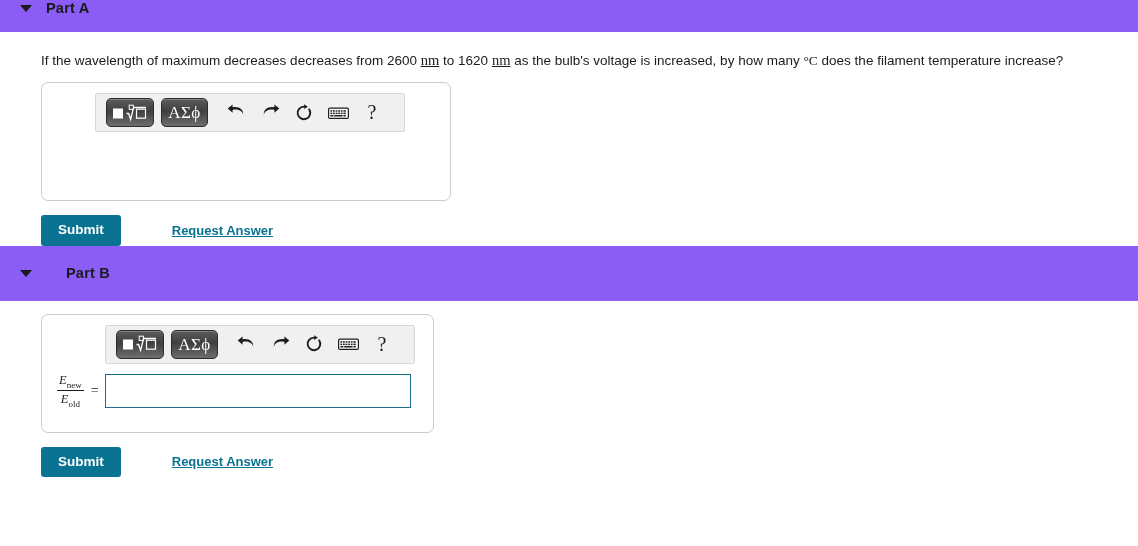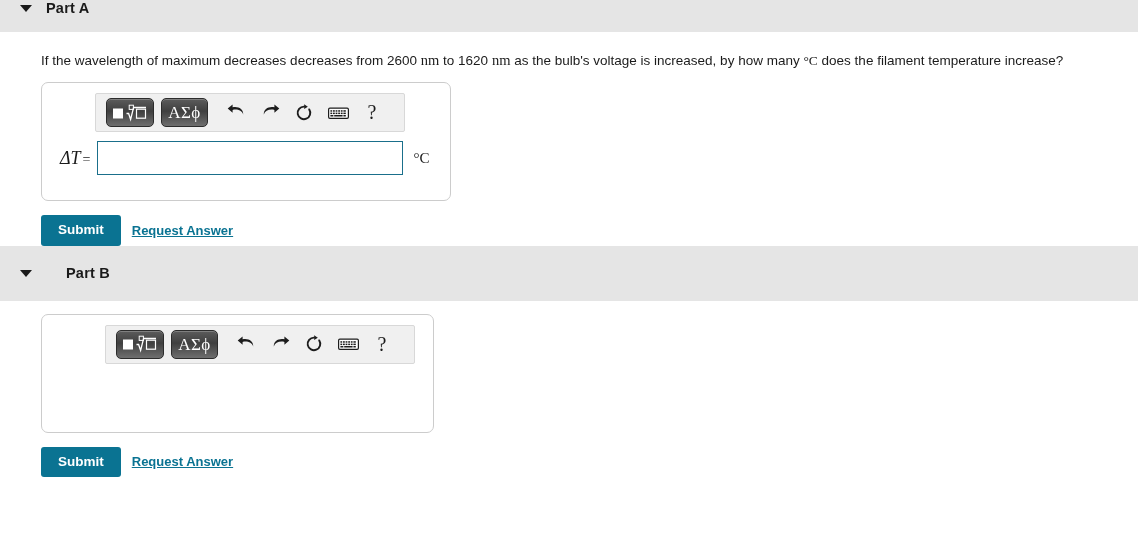--- a/index.html
+++ b/index.html
@@ -50,21 +50,21 @@
     background: #ccf0ef;
     padding: 12px 16px 13px 16px;
     font-size: 13.5px;
     line-height: 18px;
     color: #1b1b1b;
   }
   .intro-box p { margin: 0; }
 
   
   .part-band {
-    background: #e5e5e5;
+    background: #8b5cf6;
     box-sizing: border-box;
     padding: 0;
     position: relative;
   }
   .part-band-inner {
     display: flex;
     align-items: center;
     padding: 6px 0 0 18px;
   }
   .caret {
@@ -113,20 +113,21 @@
   .question-text {
     font-size: 13.5px;
     line-height: 17px;
     color: #1b1b1b;
     margin: 0;
     padding-top: 20px;
   }
   .unit-serif {
     font-family: "Liberation Serif", serif;
     font-size: 14.5px;
+    text-decoration: underline;
   }
   .deg-unit {
     font-family: "Liberation Serif", serif;
   }
 
   
   .answer-box {
     border: 1px solid #cccccc;
     border-radius: 7px;
     background: #ffffff;
@@ -275,20 +276,21 @@
     font-size: 14px;
     margin-left: 7px;
     color: #1b1b1b;
   }
 
   
   .submit-row {
     display: flex;
     align-items: center;
     margin-top: 14px;
+    gap: 40px;
   }
   .submit-btn {
     background: #0a7392;
     color: #ffffff;
     border: none;
     border-radius: 3px;
     font-family: "Liberation Sans", sans-serif;
     font-size: 13.5px;
     font-weight: bold;
     padding: 8px 17px 9px 17px;
@@ -383,25 +385,20 @@
                 <rect x="15.4" y="6.6" width="2.4" height="1.5"></rect>
                 <rect x="2.4" y="9.0" width="3.0" height="1.5"></rect>
                 <rect x="6.2" y="9.0" width="8.4" height="1.5"></rect>
                 <rect x="15.4" y="9.0" width="2.4" height="1.5"></rect>
               </g>
             </svg>
           </span>
           <span class="mb-icon help">?</span>
         </div>
 
-        <div class="answer-row">
-          <span class="lhs-label"><span>ΔT</span><span class="eq">=</span></span>
-          <input class="answer-input" id="partA-input" type="text" value="" placeholder="" style="">
-          <span class="unit-after">°C</span>
-        </div>
       </div>
 
       <div class="submit-row">
         <button class="submit-btn">Submit</button>
         <span class="request-link">Request Answer</span>
       </div>
     </div>
 
     <div class="part-band" id="partB-band">
       <div class="part-band-inner">
@@ -464,20 +461,31 @@
                 <rect x="15.4" y="6.6" width="2.4" height="1.5"></rect>
                 <rect x="2.4" y="9.0" width="3.0" height="1.5"></rect>
                 <rect x="6.2" y="9.0" width="8.4" height="1.5"></rect>
                 <rect x="15.4" y="9.0" width="2.4" height="1.5"></rect>
               </g>
             </svg>
           </span>
           <span class="mb-icon help">?</span>
         </div>
 
+        <div class="answer-row">
+          <span class="frac-wrap">
+            <span class="frac">
+              <span class="num"><span>E</span><sub>new</sub></span>
+              <span class="bar"></span>
+              <span class="den"><span>E</span><sub>old</sub></span>
+            </span>
+            <span class="frac-eq">=</span>
+          </span>
+          <input class="answer-input" id="partB-input" type="text" value="" placeholder="" style="">
+        </div>
       </div>
 
       <div class="submit-row">
         <button class="submit-btn">Submit</button>
         <span class="request-link">Request Answer</span>
       </div>
     </div>
 
   </div>
 </div>

